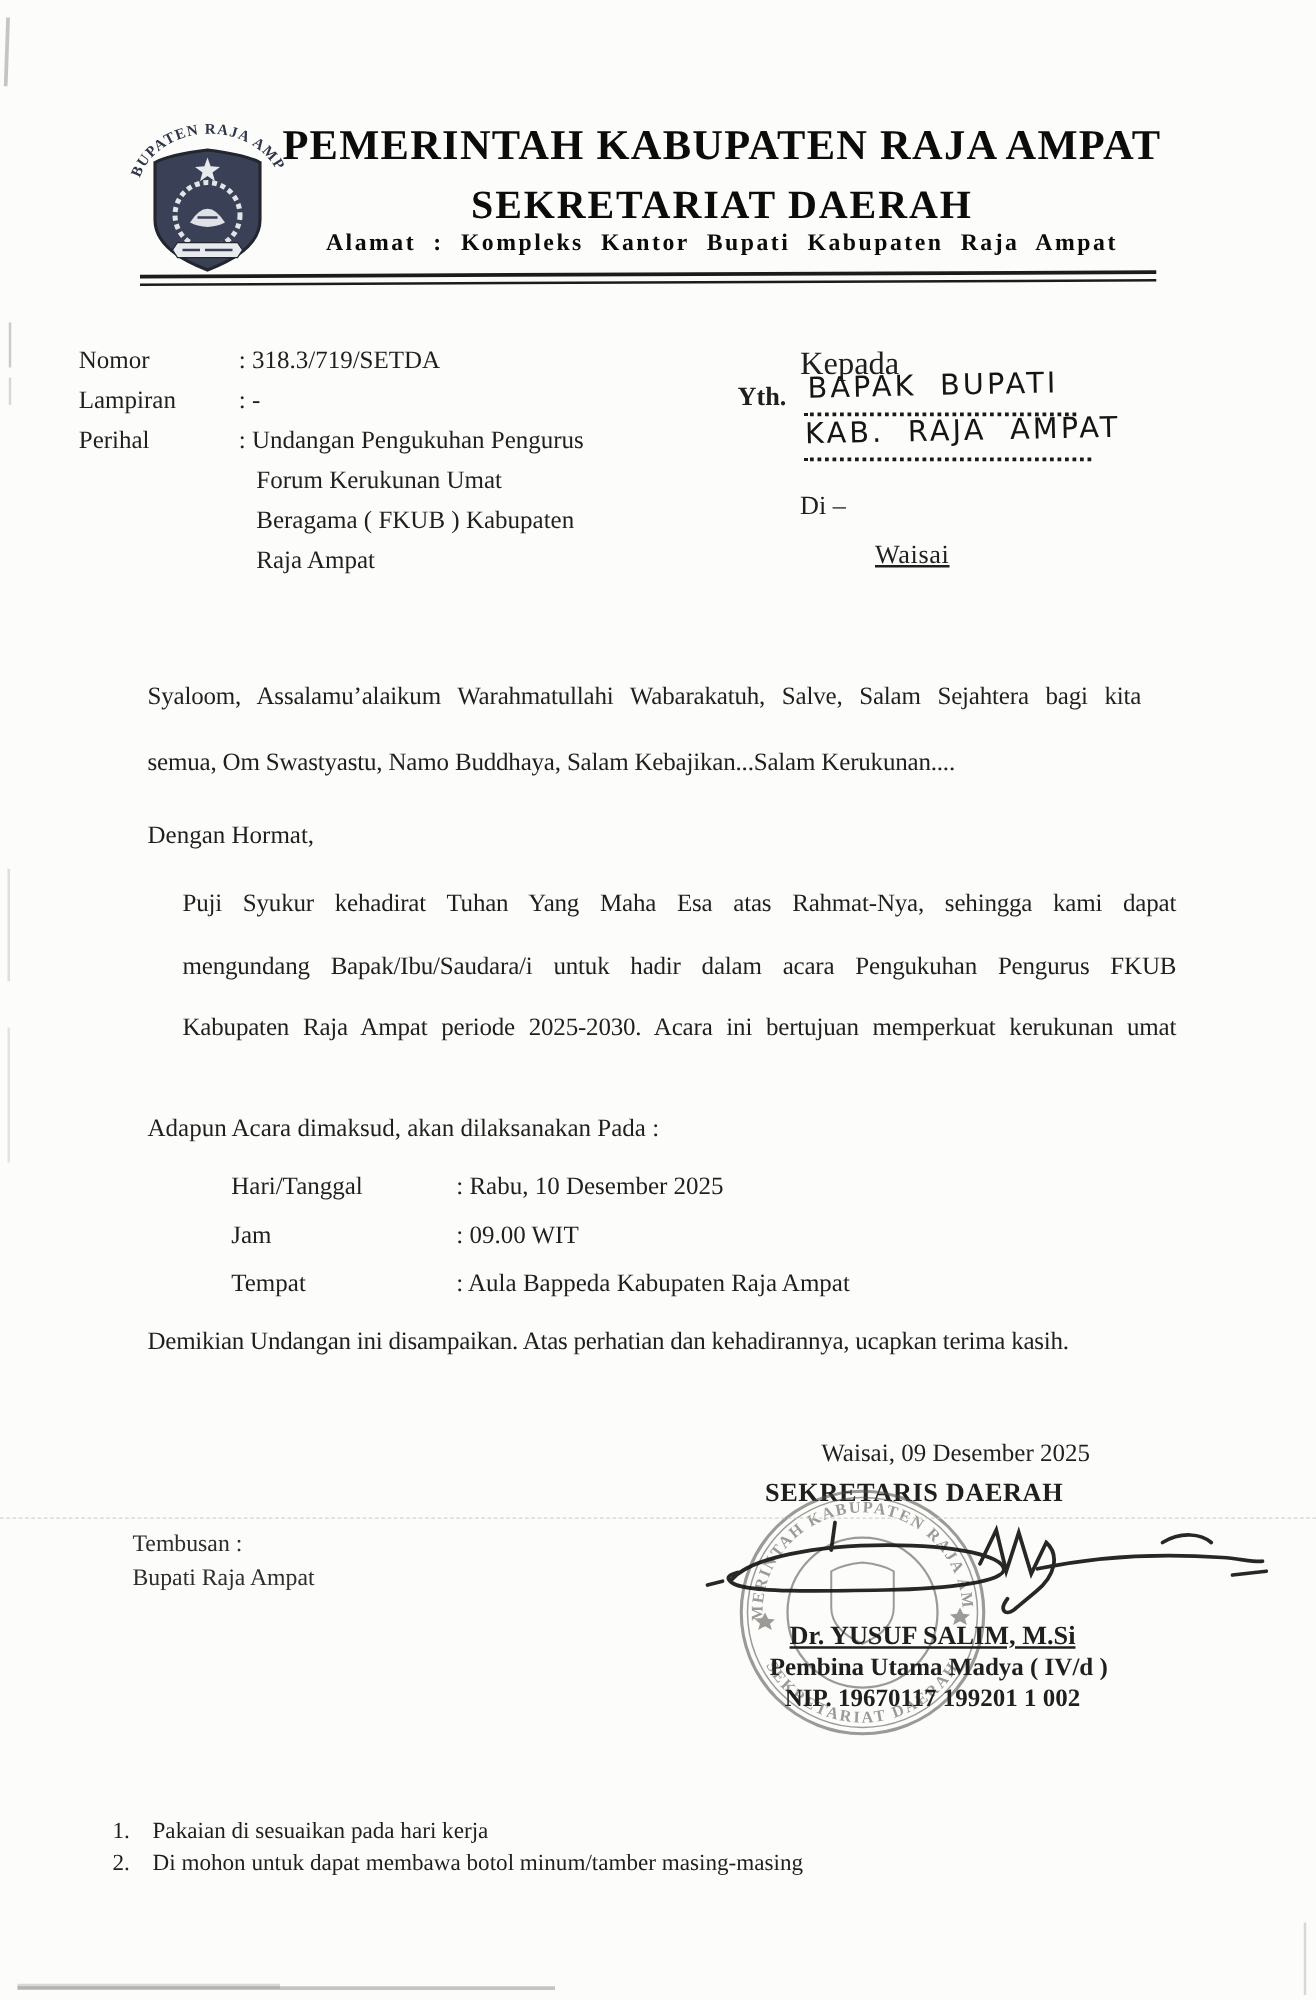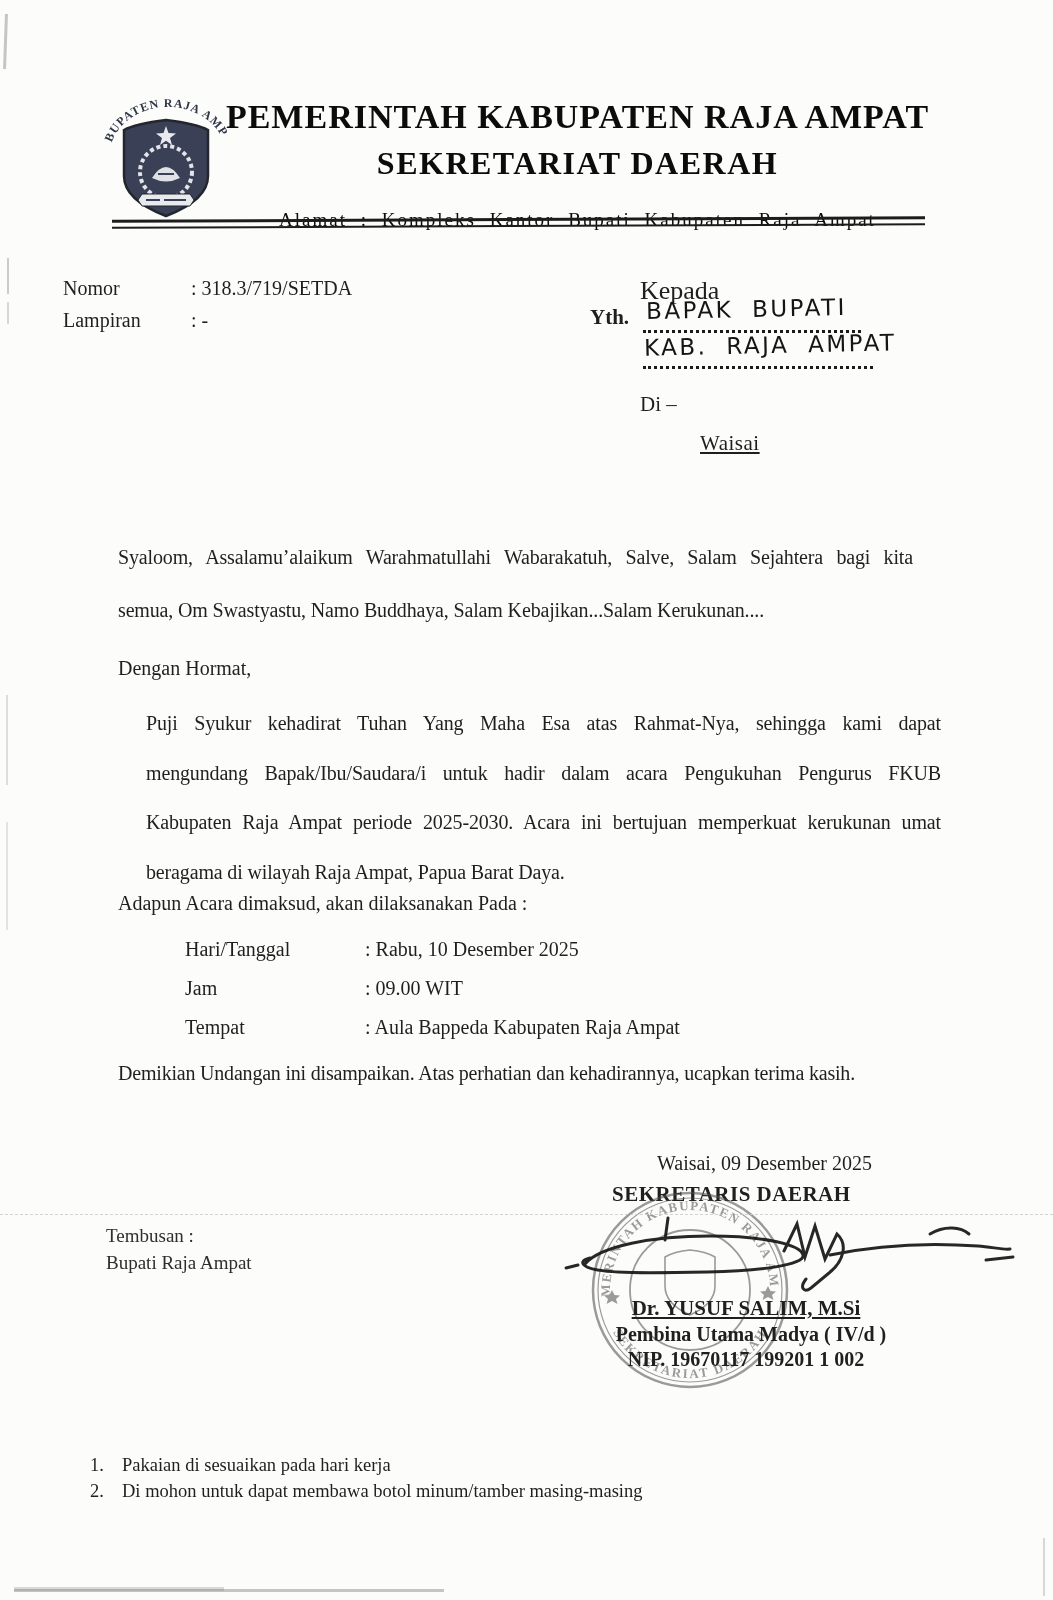--- a/index.html
+++ b/index.html
@@ -5,21 +5,21 @@
   html,body{margin:0;padding:0;background:#e9e9e6;}
   .page{
     position:relative;width:1053px;height:1600px;margin:0 auto;
     background:#fcfcfa;overflow:hidden;
     font-family:"Liberation Serif","DejaVu Serif",serif;color:#1f1f1f;
   }
   
   .lh-text{position:absolute;left:225px;top:98px;width:705px;text-align:center;color:#0c0c0c;}
   .lh-line1{font-size:34px;font-weight:bold;letter-spacing:1px;}
   .lh-line2{font-size:32px;font-weight:bold;letter-spacing:1.5px;margin-top:9px;}
-  .lh-address{font-size:19px;font-weight:normal;letter-spacing:2px;word-spacing:7px;margin-top:27px;}
+  .lh-address{font-size:19px;font-weight:bold;letter-spacing:2px;word-spacing:7px;margin-top:2px;}
   .lh-rule{position:absolute;left:112px;top:218px;width:813px;height:4px;
     border-top:3px solid #1c1c1c;border-bottom:2px solid #1c1c1c;transform:rotate(-.25deg);}
   .logo{position:absolute;left:96px;top:90px;width:140px;height:132px;}
   
   .meta{position:absolute;left:63px;top:272px;font-size:20px;line-height:32px;}
   .meta-label{display:inline-block;width:128px;vertical-align:top;}
   .meta-value{display:inline-block;vertical-align:top;}
   .meta-cont{padding-left:14px;}
   
   .kepada{position:absolute;left:640px;top:276px;font-weight:normal;font-size:26px;}
@@ -91,20 +91,28 @@
   </header>
   <div class="lh-rule"></div>
 
   <div class="meta">
     <div>
       <span class="meta-label">Nomor</span><span class="meta-value">: 318.3/719/SETDA</span>
     </div>
     <div>
       <span class="meta-label">Lampiran</span><span class="meta-value">: -</span>
     </div>
+    <div>
+      <span class="meta-label">Perihal</span><span class="meta-value">
+        <div>: Undangan Pengukuhan Pengurus</div>
+        <div class="meta-cont">Forum Kerukunan Umat</div>
+        <div class="meta-cont">Beragama ( FKUB ) Kabupaten</div>
+        <div class="meta-cont">Raja Ampat</div>
+      </span>
+    </div>
   </div>
 
   <div class="kepada">Kepada</div>
   <div class="yth">Yth.</div>
   <div class="hw hw1">BAPAK BUPATI</div>
   <div class="dotline dot1"></div>
   <div class="hw hw2">KAB. RAJA AMPAT</div>
   <div class="dotline dot2"></div>
   <div class="di">Di –</div>
   <div class="waisai">Waisai</div>
@@ -113,21 +121,20 @@
     <div class="jline">Syaloom, Assalamu’alaikum Warahmatullahi Wabarakatuh, Salve, Salam Sejahtera bagi kita</div>
     <div class="jline jlast">semua, Om Swastyastu, Namo Buddhaya, Salam Kebajikan...Salam Kerukunan....</div>
   </div>
 
   <div class="greeting">Dengan Hormat,</div>
 
   <div class="jblock paragraph">
     <div class="jline">Puji Syukur kehadirat Tuhan Yang Maha Esa atas Rahmat-Nya, sehingga kami dapat</div>
     <div class="jline">mengundang Bapak/Ibu/Saudara/i untuk hadir dalam acara Pengukuhan Pengurus FKUB</div>
     <div class="jline">Kabupaten Raja Ampat periode 2025-2030. Acara ini bertujuan memperkuat kerukunan umat</div>
-    <div class="jline jlast">beragama di wilayah Raja Ampat, Papua Barat Daya.</div>
   </div>
 
   <div class="sched-intro">Adapun Acara dimaksud, akan dilaksanakan Pada :</div>
 
   <div class="schedule">
     <div>
       <span class="sched-label">Hari/Tanggal</span><span>: Rabu, 10 Desember 2025</span>
     </div>
     <div>
       <span class="sched-label">Jam</span><span>: 09.00 WIT</span>

